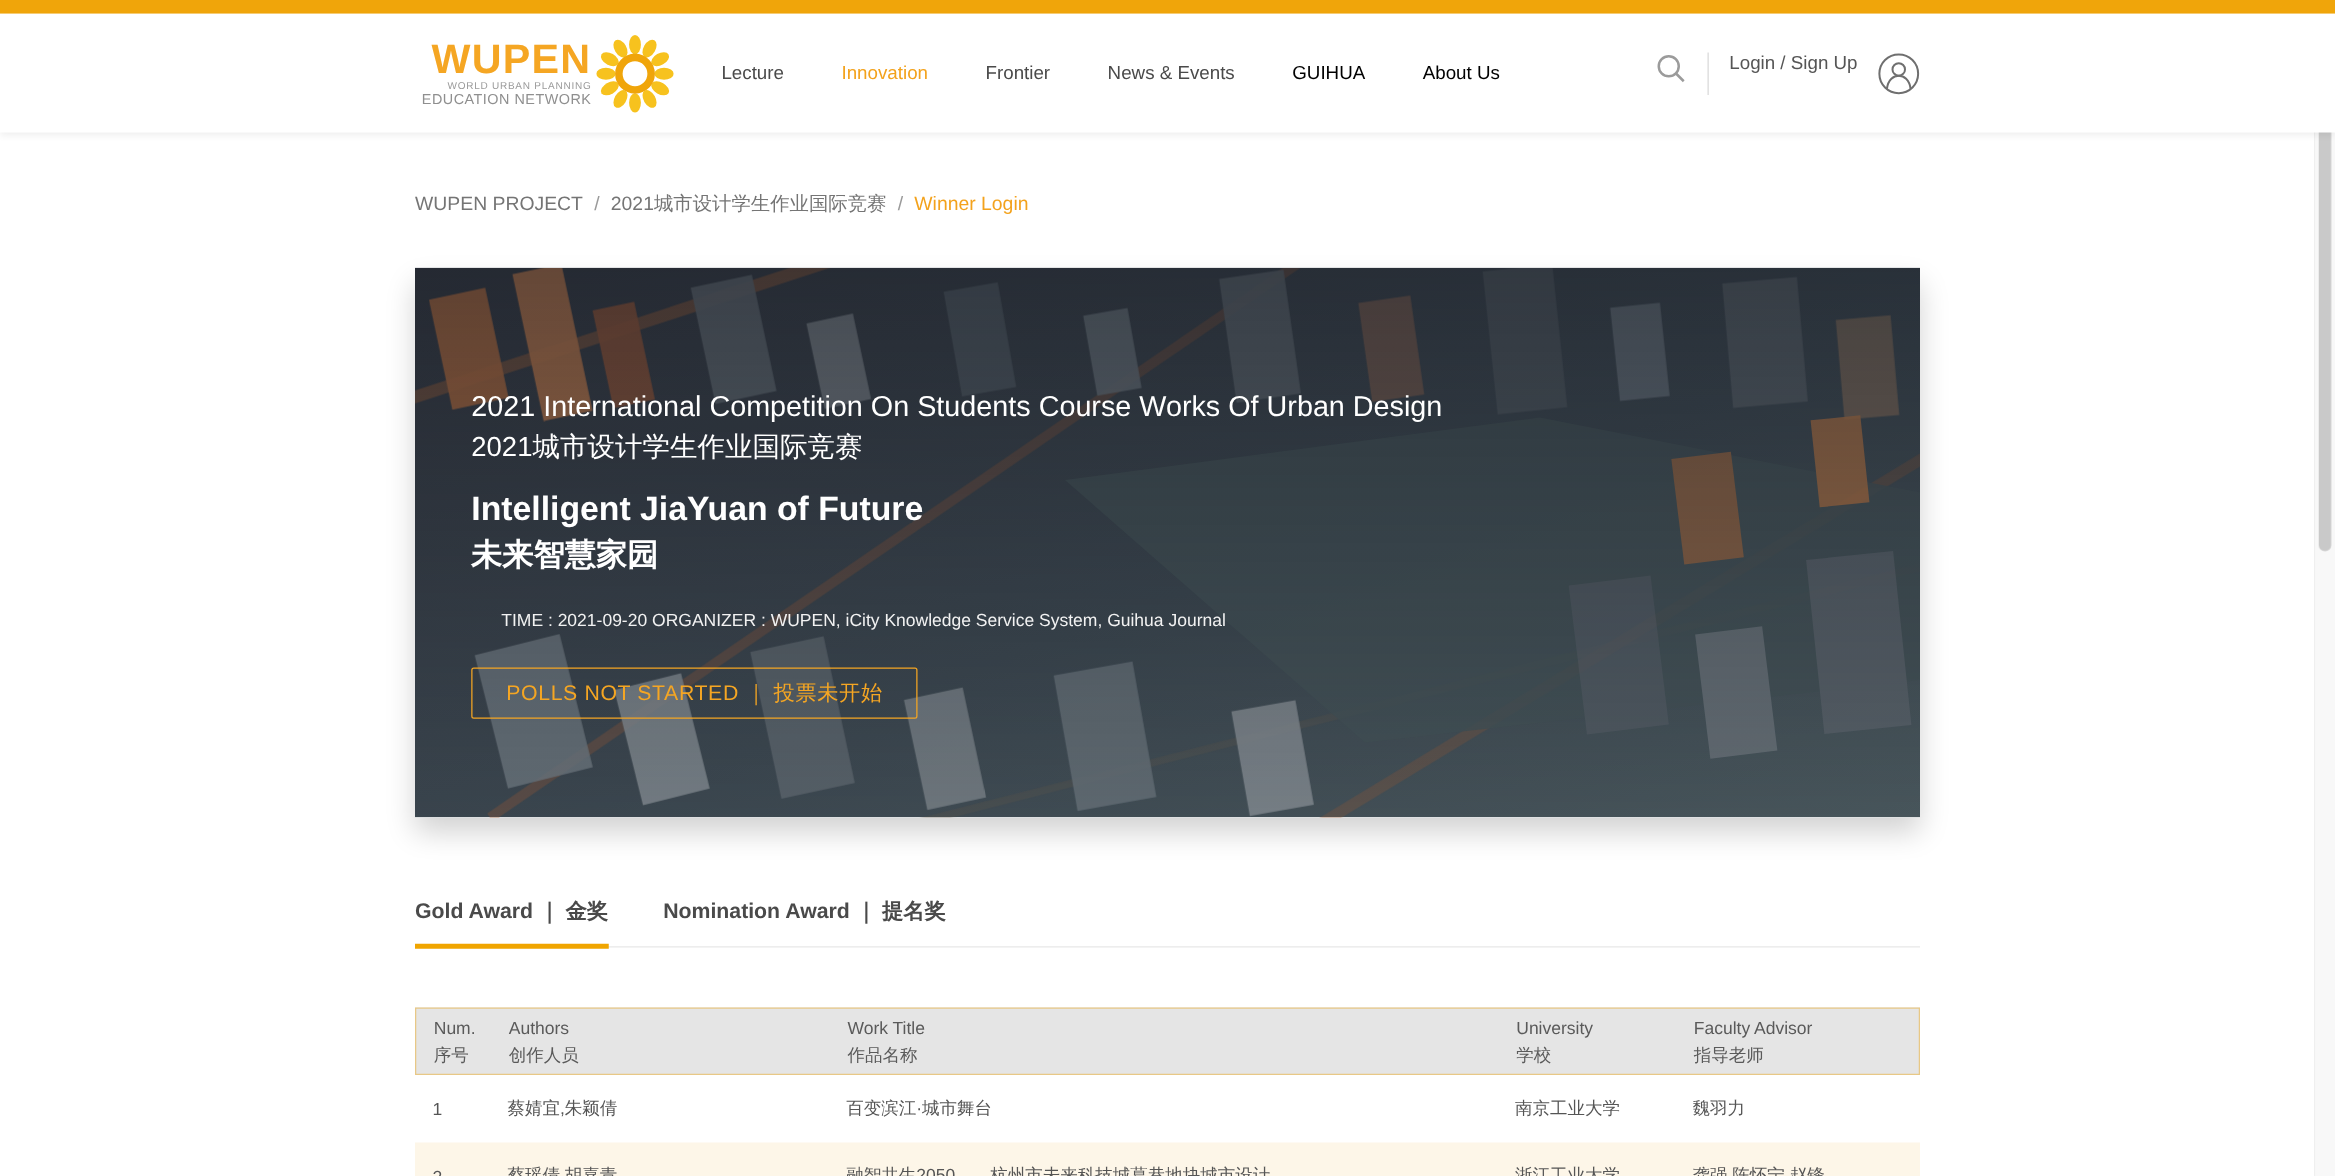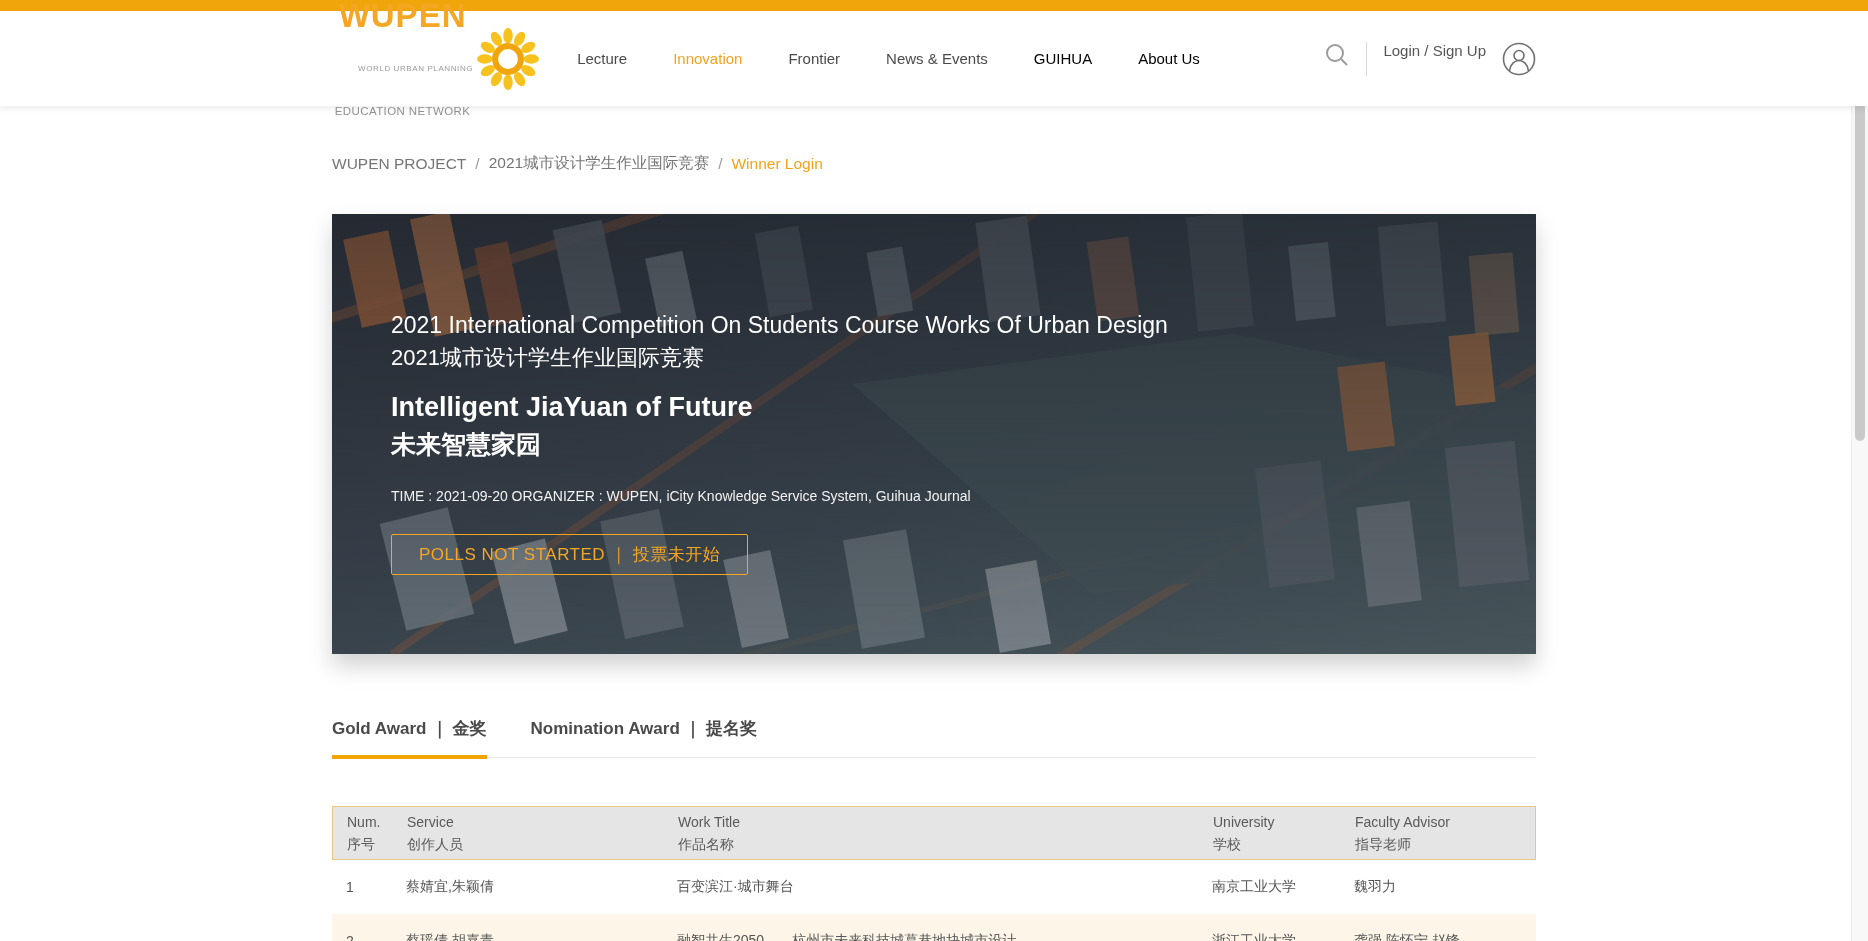--- a/index.html
+++ b/index.html
@@ -5,21 +5,21 @@
   * { margin:0; padding:0; box-sizing:border-box; }
   html,body { width:1868px; height:941px; overflow:hidden; background:#fff;
               font-family:"Liberation Sans", sans-serif; }
   .topbar { height:11px; width:100%; background:#F0A50A; }
   
   .header { height:95px; background:#fff; box-shadow:0 3px 6px rgba(0,0,0,.07);
             position:relative; z-index:5; }
   .header-inner { width:1204px; margin:0 auto; height:100%;
                   display:flex; align-items:center; }
   .logo { display:flex; align-items:center; gap:4px; cursor:pointer; }
-  .logo-text { display:flex; flex-direction:column; align-items:center;gap:31px; }
+  .logo-text { display:flex; flex-direction:column; align-items:flex-end; }
   .logo-brand { font-size:33px; font-weight:bold; color:#F5A623; letter-spacing:1px; line-height:30px; }
   .logo-sub1 { font-size:8px; color:#9a9a9a; letter-spacing:.6px; margin:2px 0 0 26px; }
   .logo-sub2 { font-size:11.5px; color:#8f8f8f; letter-spacing:.4px; margin-top:1px; }
   .sunflower { width:62px; height:70px; }
   .nav { display:flex; gap:46px; margin-left:38px; list-style:none; }
   .nav-item { font-size:15px; color:#4a4a4a; cursor:pointer; white-space:nowrap; }
   .nav-item.active { color:#F3A21C; }
   .nav-item.muted  { color:#000000; }
   .header-right { margin-left:auto; display:flex; align-items:flex-start; gap:16px; }
   .search-btn { width:26px; height:26px; cursor:pointer; }
@@ -30,26 +30,26 @@
   .container { width:1204px; margin:0 auto; }
   .breadcrumb { margin-top:47px; font-size:15.5px; color:#757575;
                 display:flex; align-items:center; gap:9px; }
   .crumb { cursor:pointer; }
   .crumb.current { color:#F3A21C; }
   .crumb-sep { color:#9a9a9a; }
   
   .hero { position:relative; margin-top:40px; width:1204px; height:440px;
           overflow:hidden; box-shadow:0 12px 22px rgba(0,0,0,.18); }
   .hero svg.city { position:absolute; inset:0; width:100%; height:100%; }
-  .hero-content { position:absolute; left:59px; top:95px; color:#fff; }
+  .hero-content { position:absolute; left:45px; top:95px; color:#fff; }
   .hero-t1 { font-size:23px; line-height:33px; font-weight:400; }
   .hero-t2 { font-size:22px; line-height:32px; font-weight:400; }
   .hero-s1 { font-size:27px; line-height:38px; font-weight:bold; margin-top:14px; }
   .hero-s2 { font-size:25px; line-height:36px; font-weight:bold; }
-  .hero-meta { font-size:14px; margin-top:26px; color:#f2f2f2; }
+  .hero-meta { font-size:14px; margin-top:26px; color:#f2f2f2;margin-left:24px; }
   .polls-btn { display:inline-block; margin-top:30px; padding:8px 27px;
                border:1px solid #F5A623; color:#F5A623; font-size:17px;
                letter-spacing:.5px; background:transparent; border-radius:2px;
                cursor:pointer; white-space:nowrap;text-align:center; }
   
   .tabs { margin-top:63px; display:flex; gap:44px; border-bottom:1px solid #e7e7e7; }
   .tab { font-size:17px; font-weight:bold; color:#4a4a4a; padding-bottom:15px;
          cursor:pointer; white-space:nowrap; }
   .tab.active { border-bottom:4px solid #F0A500; margin-bottom:-2px; }
   
@@ -202,21 +202,21 @@
     <div class="tab">Nomination Award ｜ 提名奖</div>
   </div>
 
   <div class="award-table">
     <div class="t-row t-head">
       <div class="cell">
         <div>Num.</div>
           <div>序号</div>
       </div>
       <div class="cell">
-        <div>Service</div>
+        <div>Authors</div>
           <div>创作人员</div>
       </div>
       <div class="cell">
         <div>Work Title</div>
           <div>作品名称</div>
       </div>
       <div class="cell">
         <div>University</div>
           <div>学校</div>
       </div>

